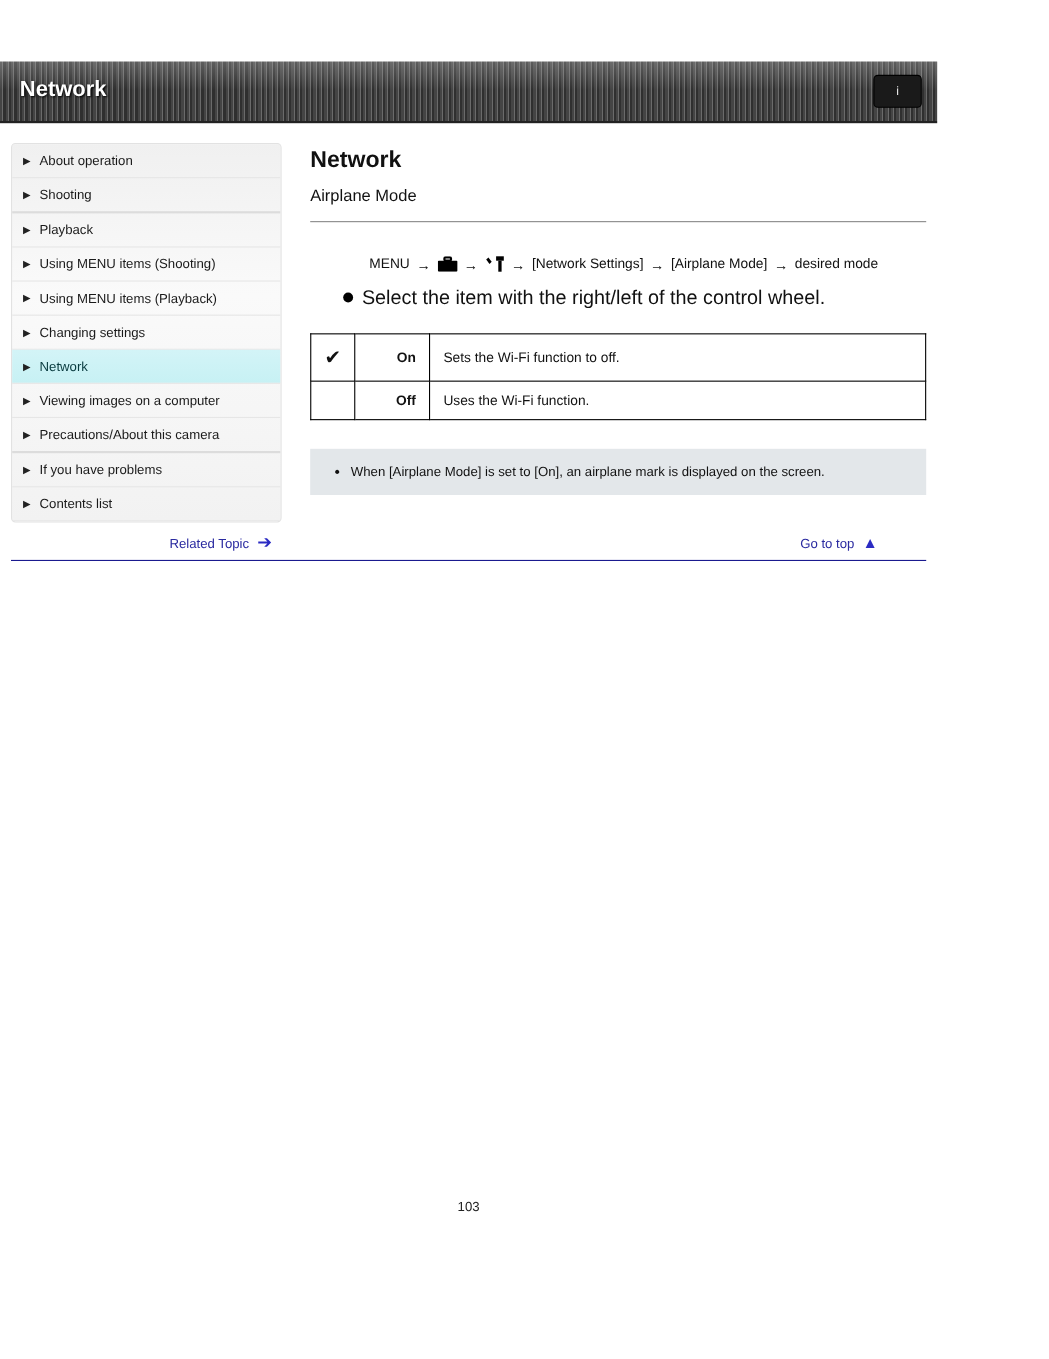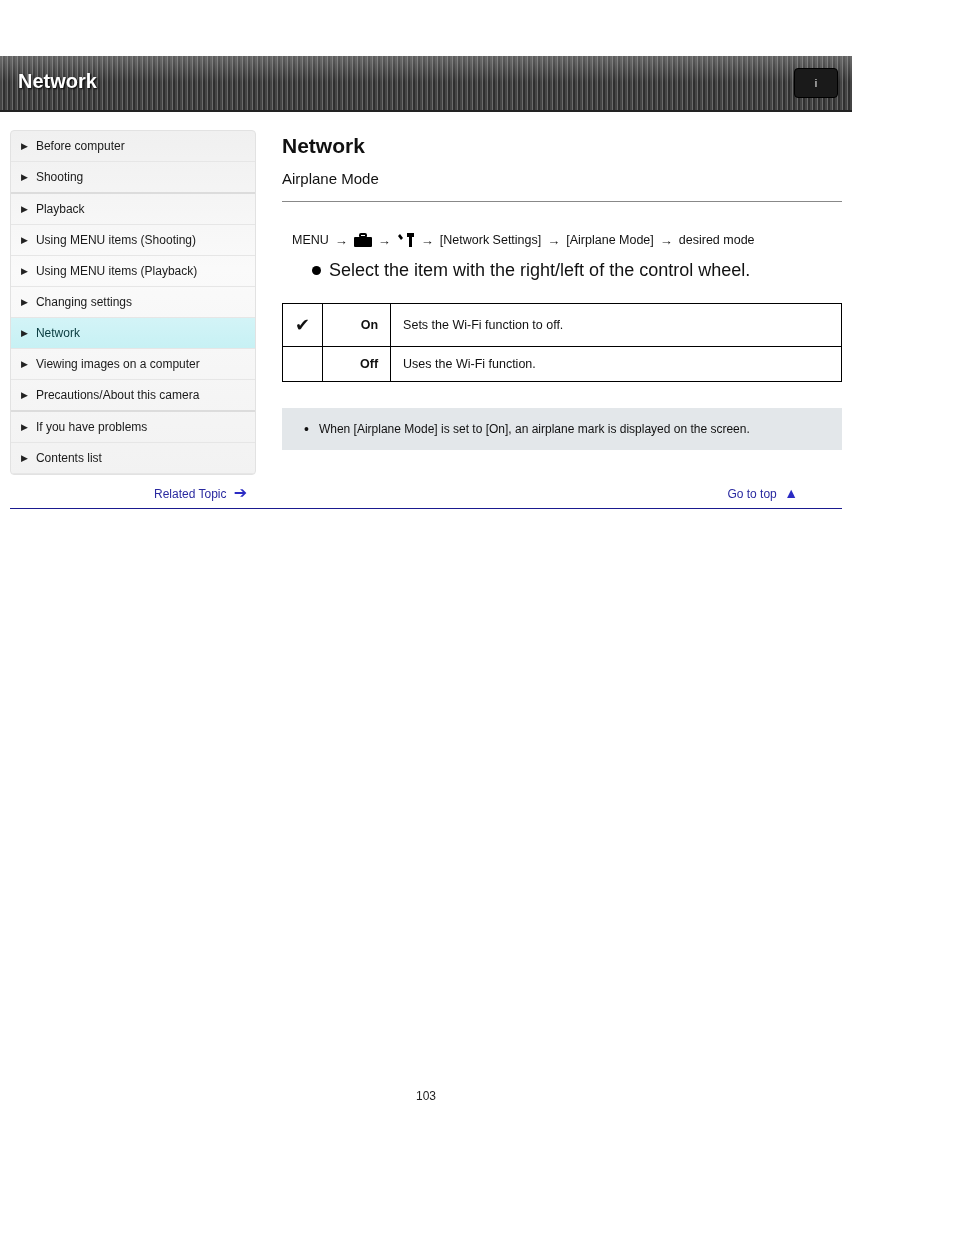--- a/index.html
+++ b/index.html
@@ -34,21 +34,21 @@
   .sbi { display: flex; align-items: center; gap: 8px; padding: 8px 10px; border-bottom: 1px solid #e6e6e6; cursor: pointer; }
   .sbi .caret { font-size: 9px; color: #222; }
   .sbi.sep { border-bottom: 2px solid #dcdcdc; }
   .sbi.active { background: linear-gradient(#d3f4f7, #c7f1f4); }
   .sbi.active .label { color: #083a3e; font-weight: 500; }
   .sbi .label { color: #1a1a1a; }
   .main { flex: 1 1 auto; min-width: 0; }
   .h1 { font-size: 21px; font-weight: bold; margin: 4px 0 12px 0; }
   .h2 { font-size: 15px; font-weight: normal; margin: 0 0 14px 0; }
   hr.section { border: 0; border-top: 1px solid #888; margin: 0 0 30px 0; }
-  .navpath { font-size: 12.5px; display: flex; flex-wrap: wrap; align-items: center; gap: 6px; padding-left: 10px; }
+  .navpath { font-size: 12.5px; display: flex; flex-wrap: wrap; align-items: center; gap: 6px; padding-left: 10px; justify-content: center; }
   .navpath .seg { display: inline-flex; align-items: center; gap: 6px; }
   .navpath .arrow { font-size: 13px; }
   .dot { width: 9px; height: 9px; background: #000; border-radius: 50%; display: inline-block; margin-right: 8px; }
   .substep { padding-left: 30px; margin-top: 12px; font-size: 18px; display: flex; align-items: center; }
   .tbl { width: 100%; border-collapse: collapse; margin-top: 22px; font-size: 12.5px; }
   .tbl td { border: 1px solid #000; padding: 10px 12px; vertical-align: middle; }
   .tbl td.icon { width: 36px; text-align: center; }
   .tbl td.opt { width: 68px; font-weight: bold; text-align: right; }
   .check { font-size: 18px; }
   .notebox { background: #e3e7ea; margin-top: 26px; padding: 14px 14px 14px 22px; display: flex; gap: 10px; font-size: 12px; }
@@ -72,21 +72,21 @@
     <div class="banner-title">Network</div>
     <div class="banner-btn">
       <span>i</span>
     </div>
   </div>
 
   <div class="body-wrap">
     <div class="sidebar">
       <div class="sbi">
         <span class="caret">▶</span>
-        <span class="label">Before computer</span>
+        <span class="label">About operation</span>
       </div>
       <div class="sbi sep">
         <span class="caret">▶</span>
         <span class="label">Shooting</span>
       </div>
       <div class="sbi">
         <span class="caret">▶</span>
         <span class="label">Playback</span>
       </div>
       <div class="sbi">

